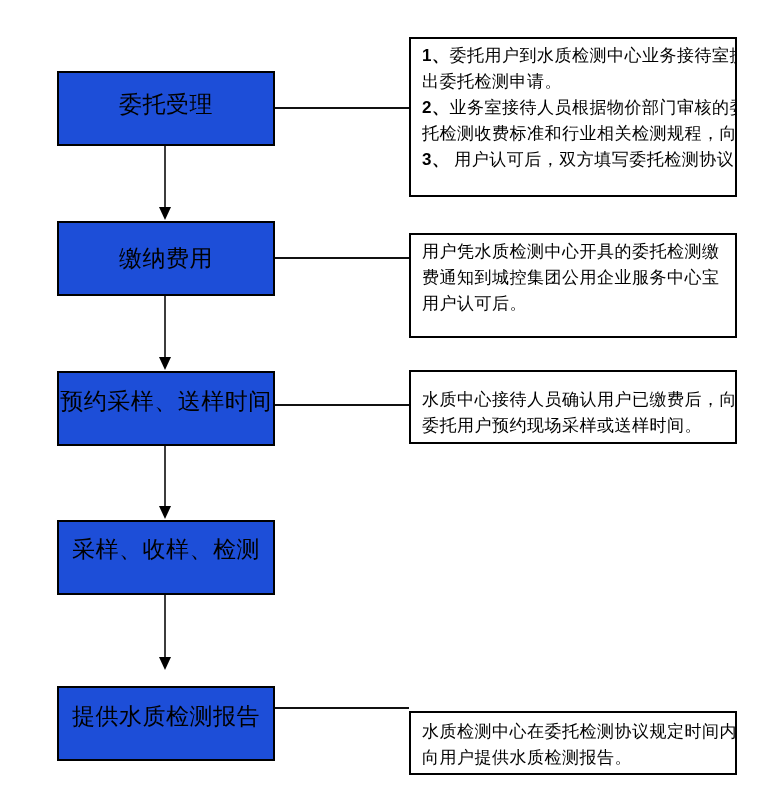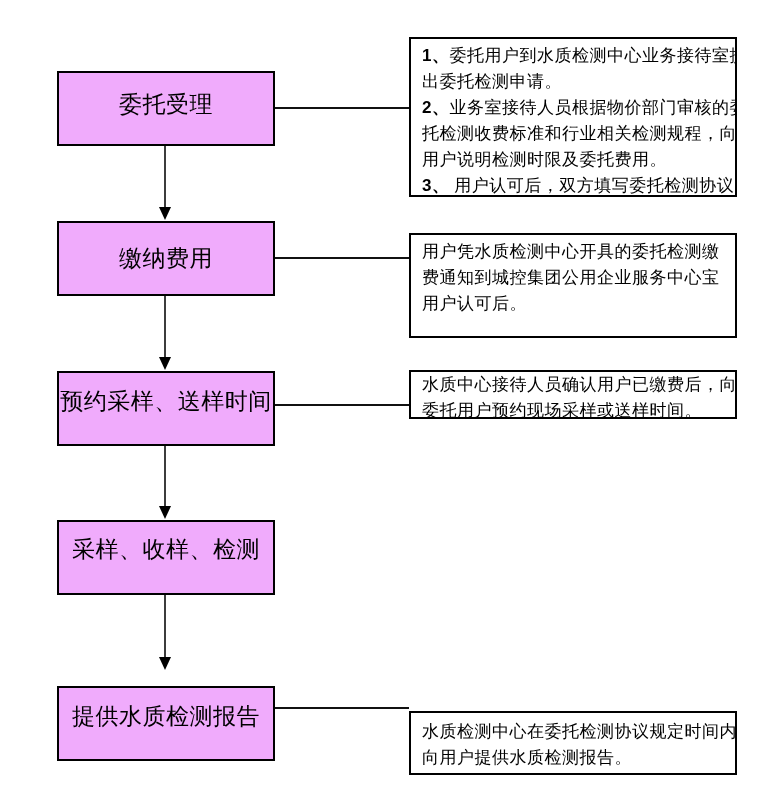--- a/index.html
+++ b/index.html
@@ -19,21 +19,21 @@
     overflow: hidden;
   }
 
   
   .flowbox {
     position: absolute;
     left: 57px;
     width: 218px;
     height: 75px;
     border: 2px solid #000000;
-    background: #f0abfc;
+    background: #1d4ed8;
     display: flex;
     align-items: center;
     justify-content: center;
     font-size: 23px;
     letter-spacing: 0.5px;
     text-align: center;
   }
   .b1 { top: 71px;  padding-bottom: 8px; }
   .b2 { top: 221px; padding-bottom: 0; }
   .b3 { top: 371px; padding-bottom: 14px; }
@@ -89,21 +89,21 @@
     position: absolute;
     left: 409px;
     width: 328px;
     border: 2px solid #000000;
     background: #ffffff;
     padding: 4px 2px 0 11px;
     overflow: hidden;
   }
   .a1 { top: 37px;  height: 160px; }
   .a2 { top: 233px; height: 105px;  }
-  .a3 { top: 370px; height: 49px;  padding-top: 0; }
+  .a3 { top: 370px; height: 74px;  padding-top: 15px; }
   .a4 { top: 669px; height: 64px;  padding-top: 6px; margin-top: 42px; }
 
   .nline {
     font-size: 17px;
     line-height: 26px;
     white-space: nowrap;
     letter-spacing: 0.5px;
   }
   .nline.num::first-letter {
     font-family: "Liberation Sans", "DejaVu Sans", sans-serif;
@@ -139,21 +139,20 @@
   <div class="hline h1"></div>
   <div class="hline h2"></div>
   <div class="hline h3"></div>
   <div class="hline h4"></div>
 
   <div class="note a1">
     <div class="nline num">1、委托用户到水质检测中心业务接待室提</div>
     <div class="nline">出委托检测申请。</div>
     <div class="nline num">2、业务室接待人员根据物价部门审核的委</div>
     <div class="nline">托检测收费标准和行业相关检测规程，向</div>
-    <div class="nline">用户说明检测时限及委托费用。</div>
     <div class="nline num">3、 用户认可后，双方填写委托检测协议。</div>
   </div>
 
   <div class="note a2">
     <div class="nline">用户凭水质检测中心开具的委托检测缴</div>
     <div class="nline">费通知到城控集团公用企业服务中心宝</div>
     <div class="nline">用户认可后。</div>
   </div>
 
   <div class="note a3">

